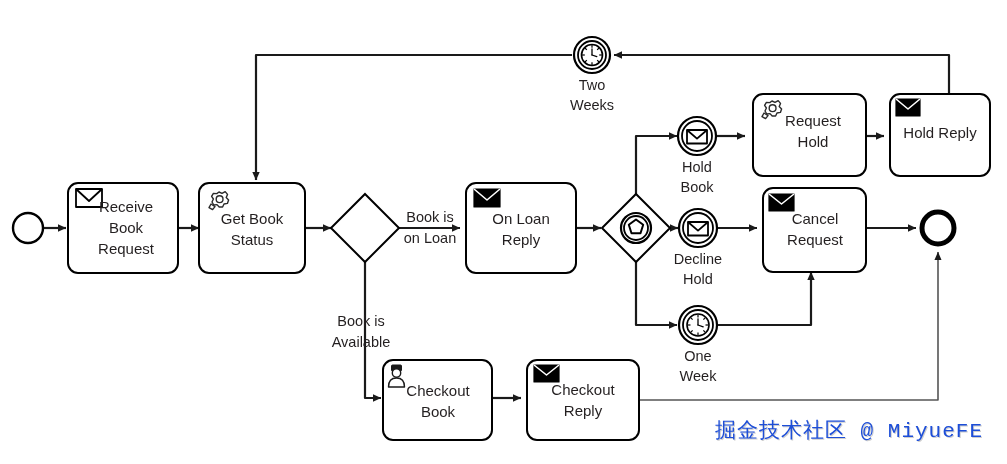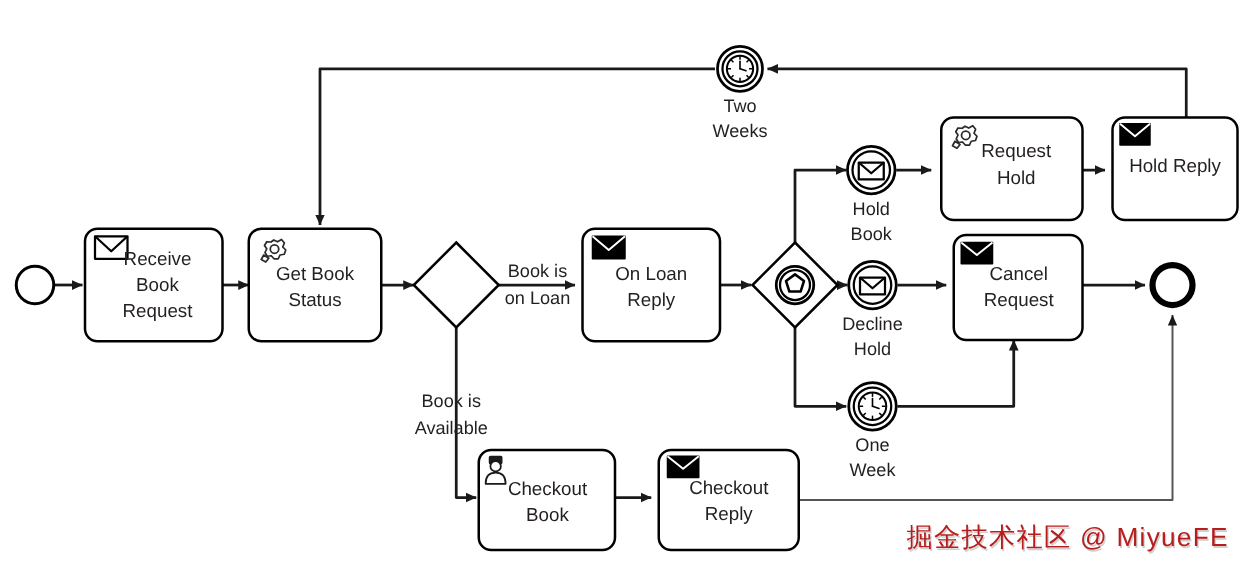--- a/index.html
+++ b/index.html
@@ -145,23 +145,23 @@
   .pentagon {
     fill: #ffffff;
     stroke: #000000;
     stroke-width: 2;
     stroke-linejoin: round;
   }
   .watermark {
     position: absolute;
     right: 24px;
     bottom: 20px;
-    font-family: Liberation Sans, sans-serif;
+    font-family: Liberation Mono, monospace;
     font-size: 21px;
-    color: #b91c1c;
+    color: #1d4ed8;
     text-shadow: 1px 1px 0 #cfcfcf;
     letter-spacing: 1px;
     white-space: nowrap;
     user-select: none;
   }
 </style>
 </head>
 <body>
 
 <div id="canvas">

